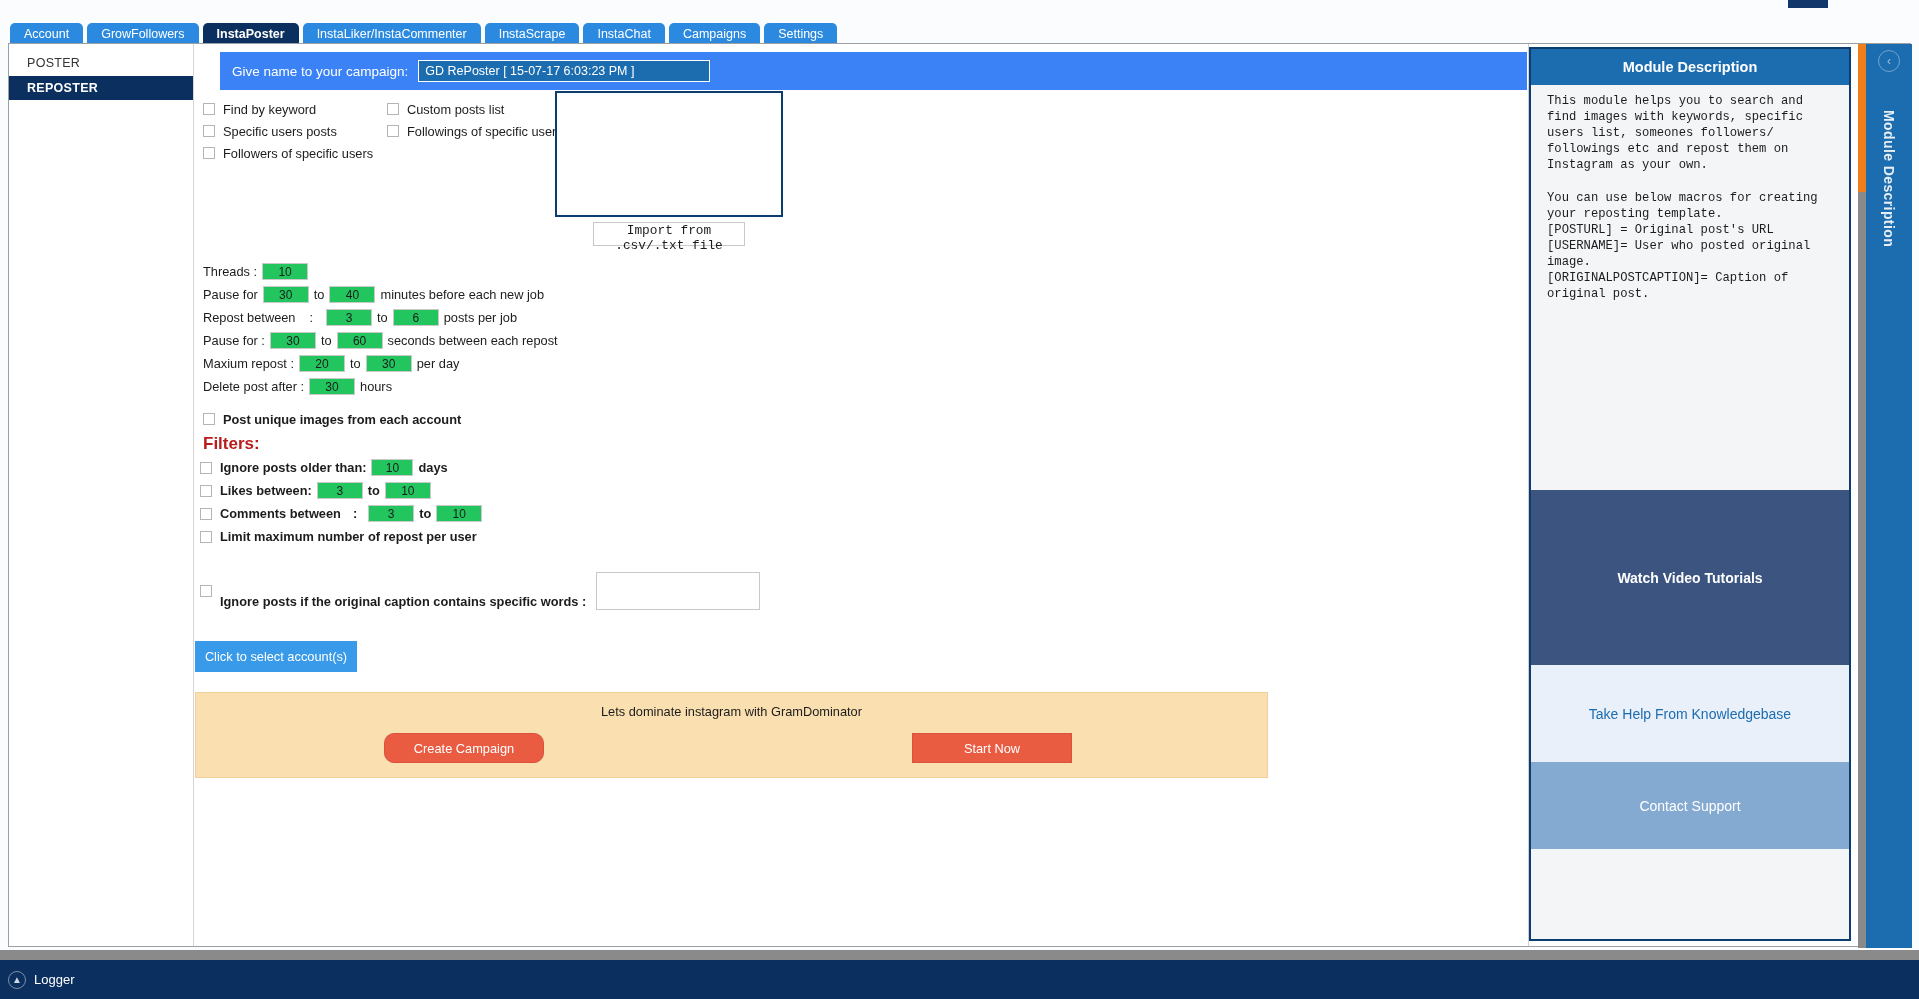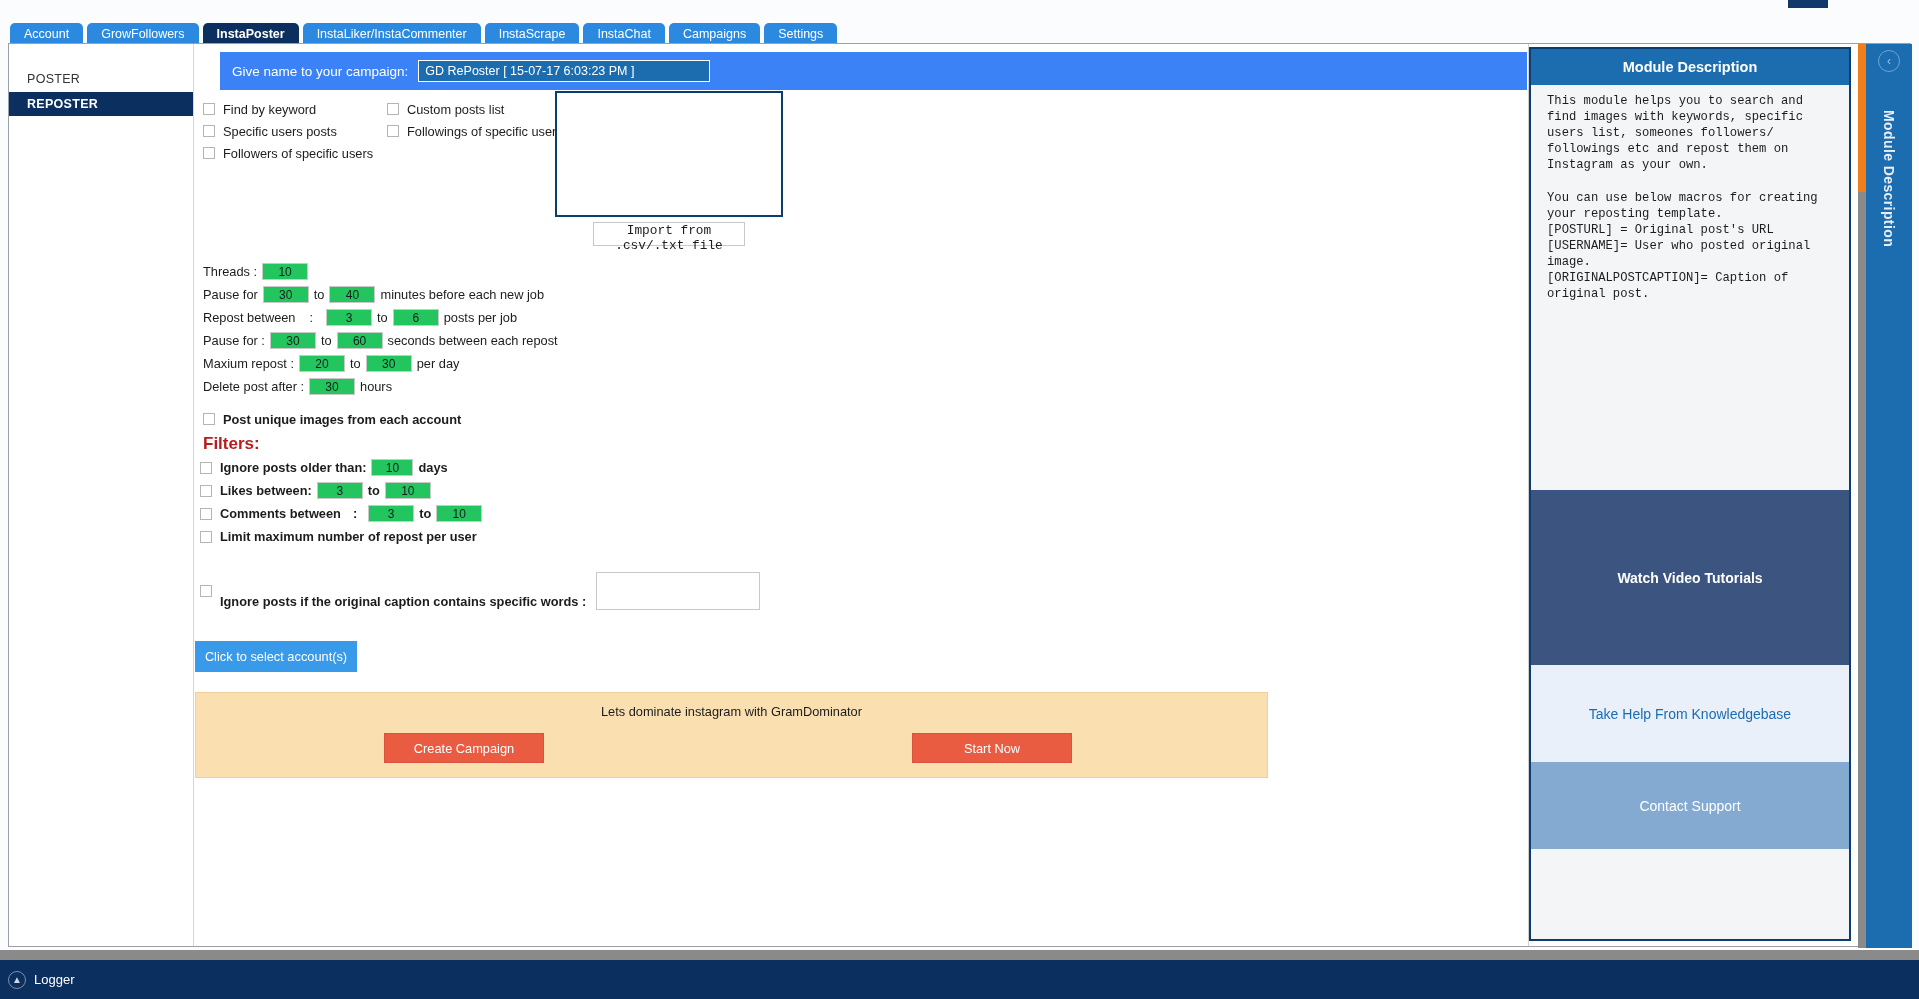--- a/index.html
+++ b/index.html
@@ -48,21 +48,20 @@
   .sidebar {
     position: absolute; top: 0; left: 0;
     width: 185px; height: 100%;
     background: #ffffff;
     border-right: 1px solid #d6d6d6;
     padding-top: 10px;
   }
   .side-head {
     font-size: 12.5px; color: #333; padding: 2px 12px 6px 18px;
     letter-spacing: .3px;
-    margin-top: 16px;
   }
   .side-item {
     background: #0b2f5e; color: #fff; font-weight: bold;
     font-size: 12.5px; padding: 5px 18px; cursor: pointer;
     letter-spacing: .3px;
   }
 
   
   .content {
     position: absolute; top: 0; left: 186px;
@@ -171,21 +170,21 @@
     text-align: center; font-size: 12.8px; color: #1c1c1c;
   }
   .btn-orange {
     position: absolute; top: 40px;
     width: 160px; height: 30px;
     background: #ea5c42; color: #ffffff;
     border: 1px solid #d9523b;
     font-size: 12.8px; cursor: pointer;
     font-family: "Liberation Sans", sans-serif;
   }
-  .btn-create { left: 188px; }
+  .btn-create { left: 188px; border-radius: 10px; }
   .btn-start  { left: 716px; }
 
   
   .rightpanel {
     position: absolute; top: 0px; left: 1519px;
     width: 322px; height: 100%;
     border-left: 1px solid #cfcfcf;
   }
   .md-wrap {
     position: absolute; top: 3px; left: 0px;

